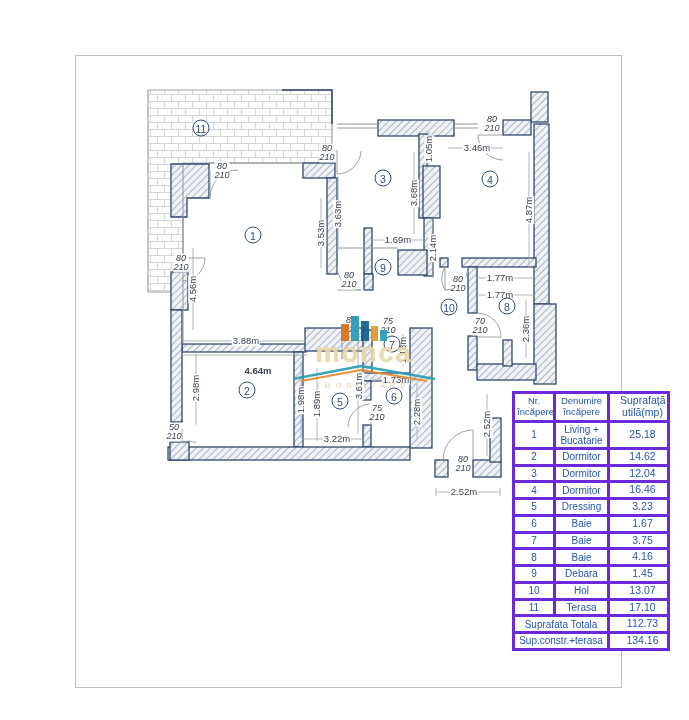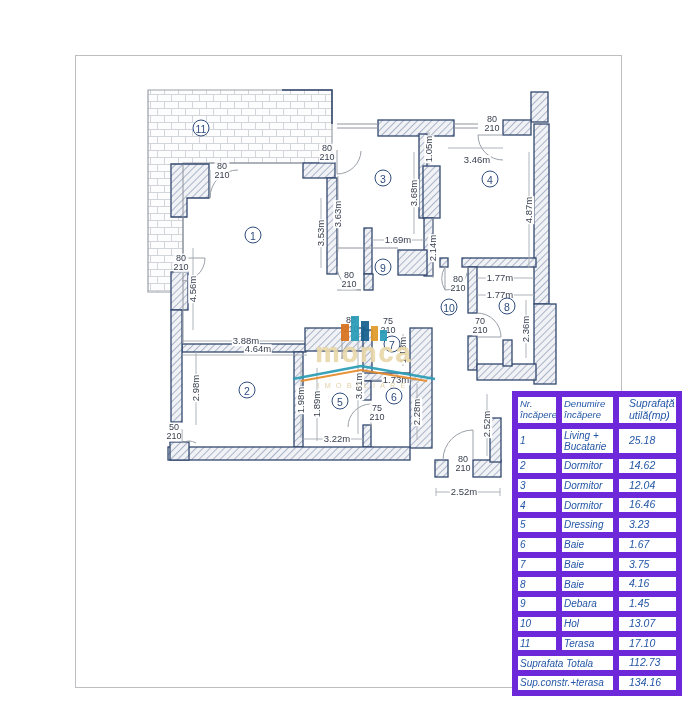--- a/index.html
+++ b/index.html
@@ -6,43 +6,43 @@
   #stage{position:relative;width:689px;height:720px;background:#fff;overflow:hidden;
          font-family:"Liberation Sans",sans-serif;}
   #sheet-frame{position:absolute;left:75px;top:55px;width:545px;height:631px;
                border:1px solid #bcbec2;}
   #plan-svg{position:absolute;left:0;top:0;z-index:2;}
   #plan-labels{position:absolute;left:0;top:0;width:689px;height:720px;z-index:5;}
   .dim{position:absolute;transform:translate(-50%,-50%);background:#fff;color:#39404f;
        font-size:9.5px;line-height:1;padding:0 1px;white-space:nowrap;}
   .dim.rot{transform:translate(-50%,-50%) rotate(-90deg);}
   .door{position:absolute;transform:translate(-50%,-50%);color:#39404f;font-size:9px;
-        line-height:1.05;text-align:center;white-space:nowrap;background:rgba(255,255,255,.85);}
+        line-height:1.05;text-align:center;white-space:nowrap;background:rgba(255,255,255,.85);font-style:italic;}
   .room{position:absolute;width:17px;height:17px;border-radius:50%;border:1.2px solid #2f4d7e;
         color:#2f4d7e;font-size:10.5px;display:flex;align-items:center;justify-content:center;
         background:#fff;transform:translate(-50%,-50%);box-sizing:border-box;}
   
   #watermark{position:absolute;left:288px;top:314px;width:152px;z-index:6;text-align:center;opacity:.93;}
   #wm-buildings{position:relative;height:27px;width:48px;margin:0 auto;}
   #wm-buildings i{position:absolute;bottom:0;display:block;}
   .b1{left:1px;width:8px;height:17px;background:#d9731e;}
   .b2{left:11px;width:8px;height:25px;background:#2a9cb8;}
   .b3{left:21px;width:8px;height:20px;background:#15608e;}
   .b4{left:31px;width:7px;height:15px;background:#e09a28;}
   .b5{left:40px;width:7px;height:11px;background:#2a9cb8;}
   #wm-name{font-size:27px;font-weight:bold;letter-spacing:2px;color:#ead9ab;line-height:.9;
            text-shadow:0 0 1px #d8c28a;}
   #wm-swoosh{display:block;margin:-4px auto 0;}
   #wm-sub{font-size:7.5px;letter-spacing:5px;color:#dfcfa5;margin-top:-2px;}
   
   #areas-table{position:absolute;left:512px;top:391px;width:134px;z-index:7;
                border-collapse:collapse;font-size:10px;color:#2356a5;background:#fff;
                border:2px solid #4c525c;table-layout:fixed;}
-  #areas-table td,#areas-table th{border:6px solid #6d28d9;text-align:left;
-               padding:1px 2px;line-height:1.12;font-weight:normal;overflow:hidden;font-style:italic;}
+  #areas-table td,#areas-table th{border:3px solid #6d28d9;text-align:center;
+               padding:1px 2px;line-height:1.12;font-weight:normal;overflow:hidden;}
   #areas-table .c-nr{width:34px;}
   #areas-table .c-name{width:47px;}
   #areas-table .c-area{width:45px;font-size:10.5px;padding-left:10px;}
   #areas-table th{font-size:9.5px;}
 </style>
 </head>
 <body>
 
 <div id="stage">
   <div id="sheet-frame"></div>
@@ -162,26 +162,26 @@
       <div class="dim rot" style="left: 429px; top: 149px;">1.05m</div>
       <div class="dim rot" style="left: 529px; top: 210px;">4.87m</div>
       <div class="dim rot" style="left: 433px; top: 248px;">2.14m</div>
       <div class="dim rot" style="left: 526px; top: 329px;">2.36m</div>
       <div class="dim rot" style="left: 301px; top: 400px;">1.98m</div>
       <div class="dim rot" style="left: 317px; top: 404px;">1.89m</div>
       <div class="dim rot" style="left: 359px; top: 386px;">3.61m</div>
       <div class="dim rot" style="left: 403px; top: 350px;">1.18m</div>
       <div class="dim rot" style="left: 417px; top: 412px;">2.28m</div>
       <div class="dim rot" style="left: 487px; top: 424px;">2.52m</div>
-      <div class="dim" style="left: 477px; top: 148px; margin-top: 12px;">3.46m</div>
+      <div class="dim" style="left: 477px; top: 148px;">3.46m</div>
       <div class="dim" style="left: 398px; top: 240px;">1.69m</div>
       <div class="dim" style="left: 500px; top: 278px;">1.77m</div>
       <div class="dim" style="left: 500px; top: 295px;">1.77m</div>
       <div class="dim" style="left: 246px; top: 341px;">3.88m</div>
-      <div class="dim" style="left: 258px; top: 349px;">4.64m</div>
+      <div class="dim" style="left: 258px; top: 371px; font-weight: bold;">4.64m</div>
       <div class="dim" style="left: 396px; top: 380px;">1.73m</div>
       <div class="dim" style="left: 337px; top: 439px;">3.22m</div>
       <div class="dim" style="left: 464px; top: 492px;">2.52m</div>
       <div class="door" style="left: 327px; top: 153px;">80<br>210</div>
       <div class="door" style="left: 222px; top: 171px;">80<br>210</div>
       <div class="door" style="left: 181px; top: 263px;">80<br>210</div>
       <div class="door" style="left: 349px; top: 280px;">80<br>210</div>
       <div class="door" style="left: 492px; top: 124px;">80<br>210</div>
       <div class="door" style="left: 458px; top: 284px;">80<br>210</div>
       <div class="door" style="left: 480px; top: 326px;">70<br>210</div>

